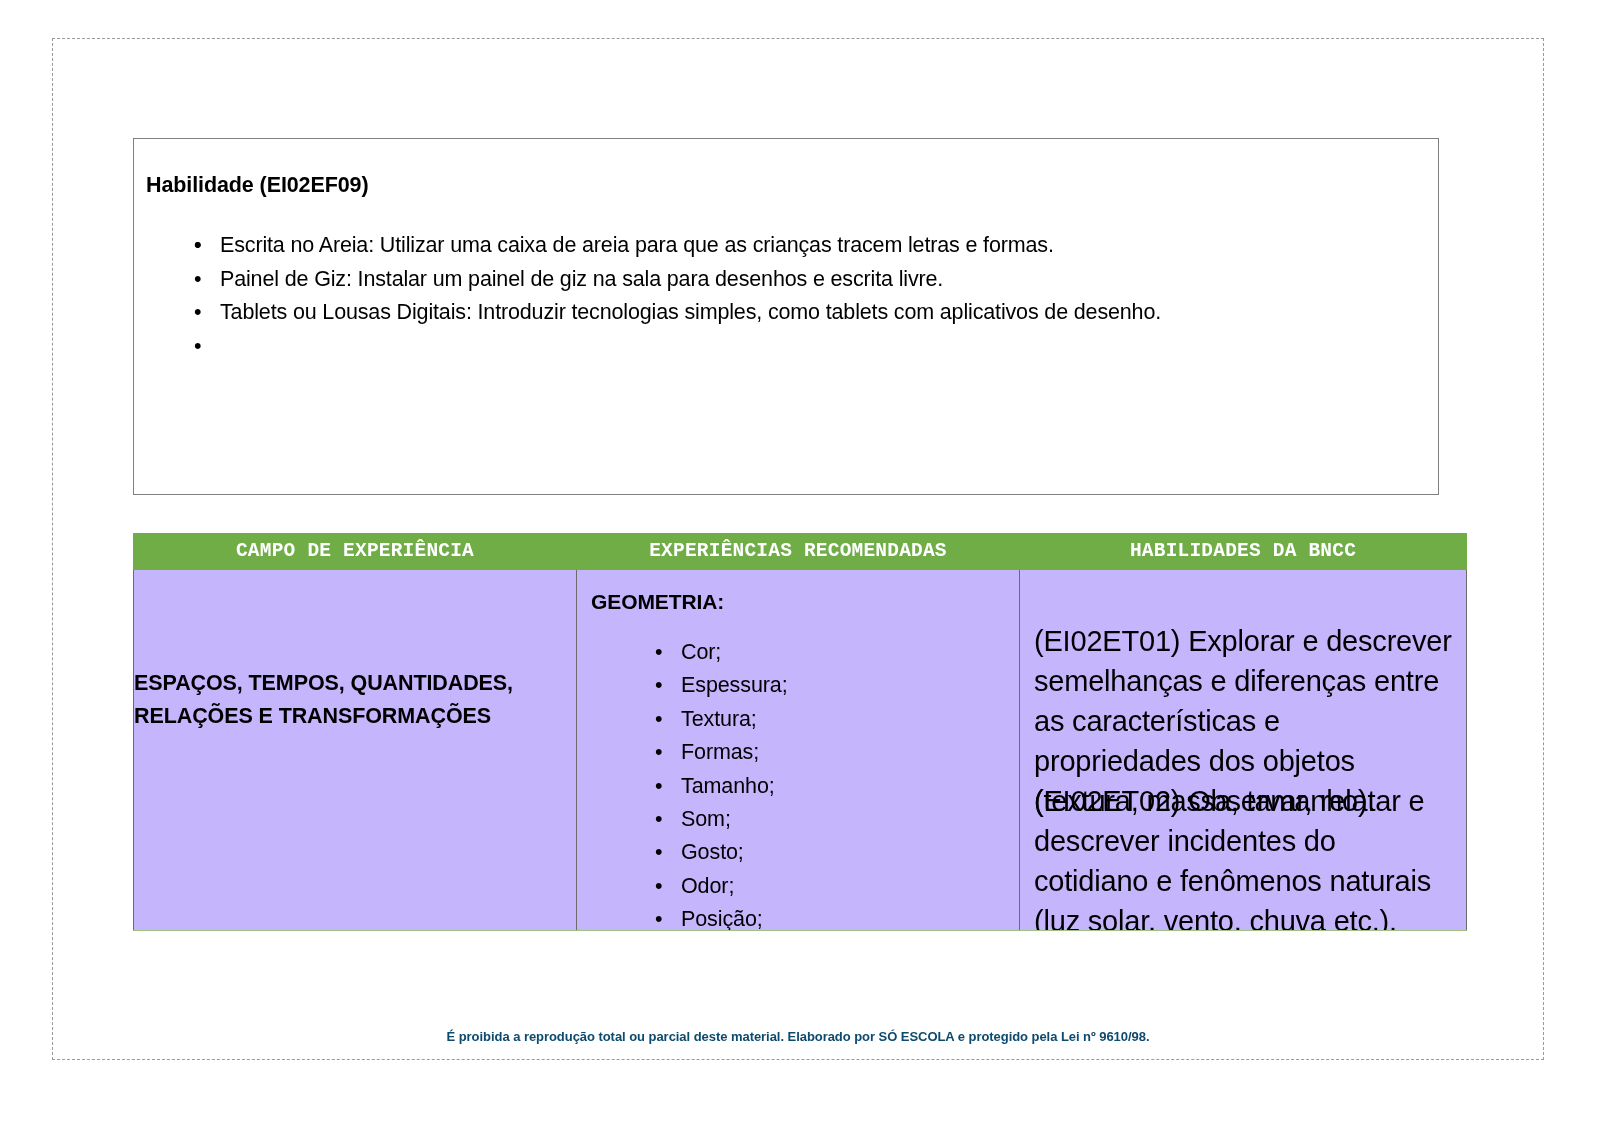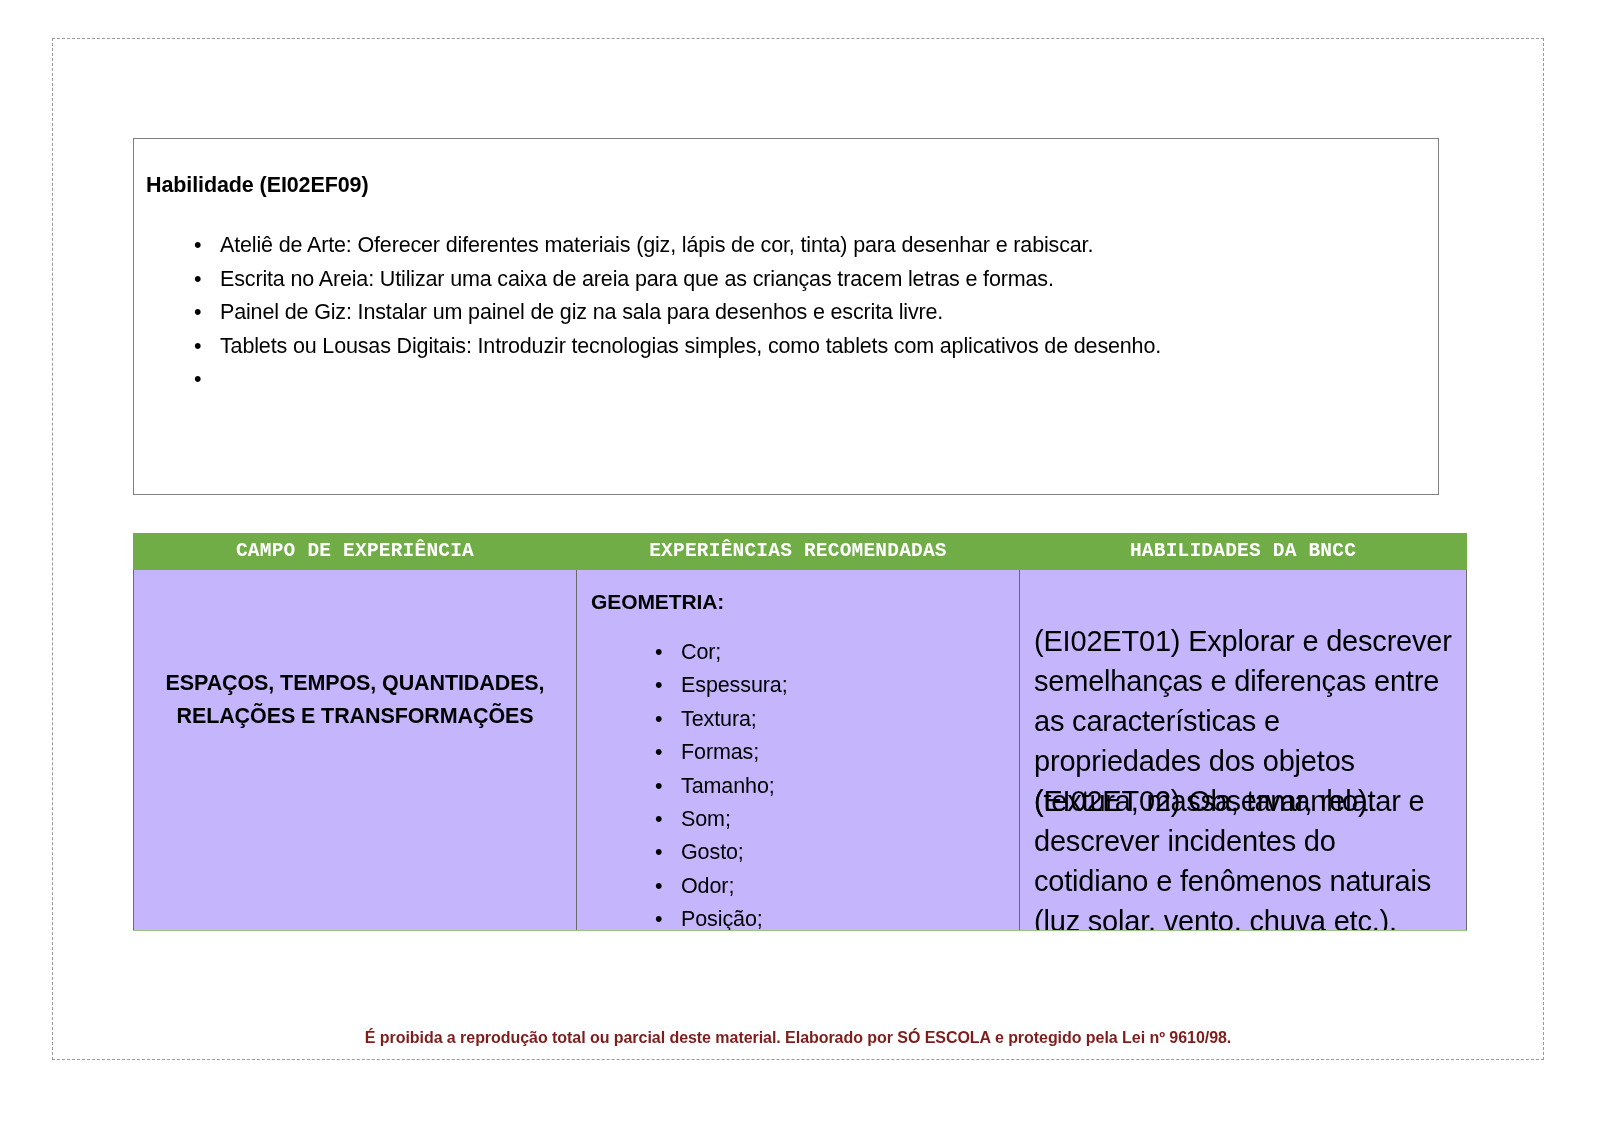--- a/index.html
+++ b/index.html
@@ -108,21 +108,20 @@
 
   .field-cell {
     position: relative;
     height: 100%;
   }
   .field-title {
     position: absolute;
     left: 0;
     right: 0;
     top: 97px;
-    text-align: center;
     font-size: 21.5px;
     font-weight: bold;
     line-height: 33px;
     letter-spacing: -0.1px;
   }
 
   .geo-cell { position: relative; height: 100%; overflow: hidden; }
   .geo-heading {
     position: absolute;
     left: 14px;
@@ -166,37 +165,36 @@
   .bncc-para.p1 { top: 22px; }
   .bncc-para.p2 { top: 182px; }
 
   
   .footer {
     position: absolute;
     left: 0;
     right: 0;
     top: 990px;
     text-align: center;
-    font-size: 16px;
-    font-weight: bold;
-    color: #7f1d1d;
+    font-size: 13px;
+    font-weight: bold;
+    color: #0c4a6e;
     letter-spacing: -0.05px;
   }
 </style>
 </head>
 <body>
 
 <div class="page">
 
   <section class="skill-box">
     <div class="skill-title">Habilidade (EI02EF09)</div>
     <ul class="skill-list">
       <li>
         <span class="bullet">•</span>
-        <span>Ateliê de Arte: Oferecer diferentes materiais (giz, lápis de cor, tinta) para desenhar e rabiscar.</span>
       </li>
       <li>
         <span class="bullet">•</span>
         <span>Escrita no Areia: Utilizar uma caixa de areia para que as crianças tracem letras e formas.</span>
       </li>
       <li>
         <span class="bullet">•</span>
         <span>Painel de Giz: Instalar um painel de giz na sala para desenhos e escrita livre.</span>
       </li>
       <li>

